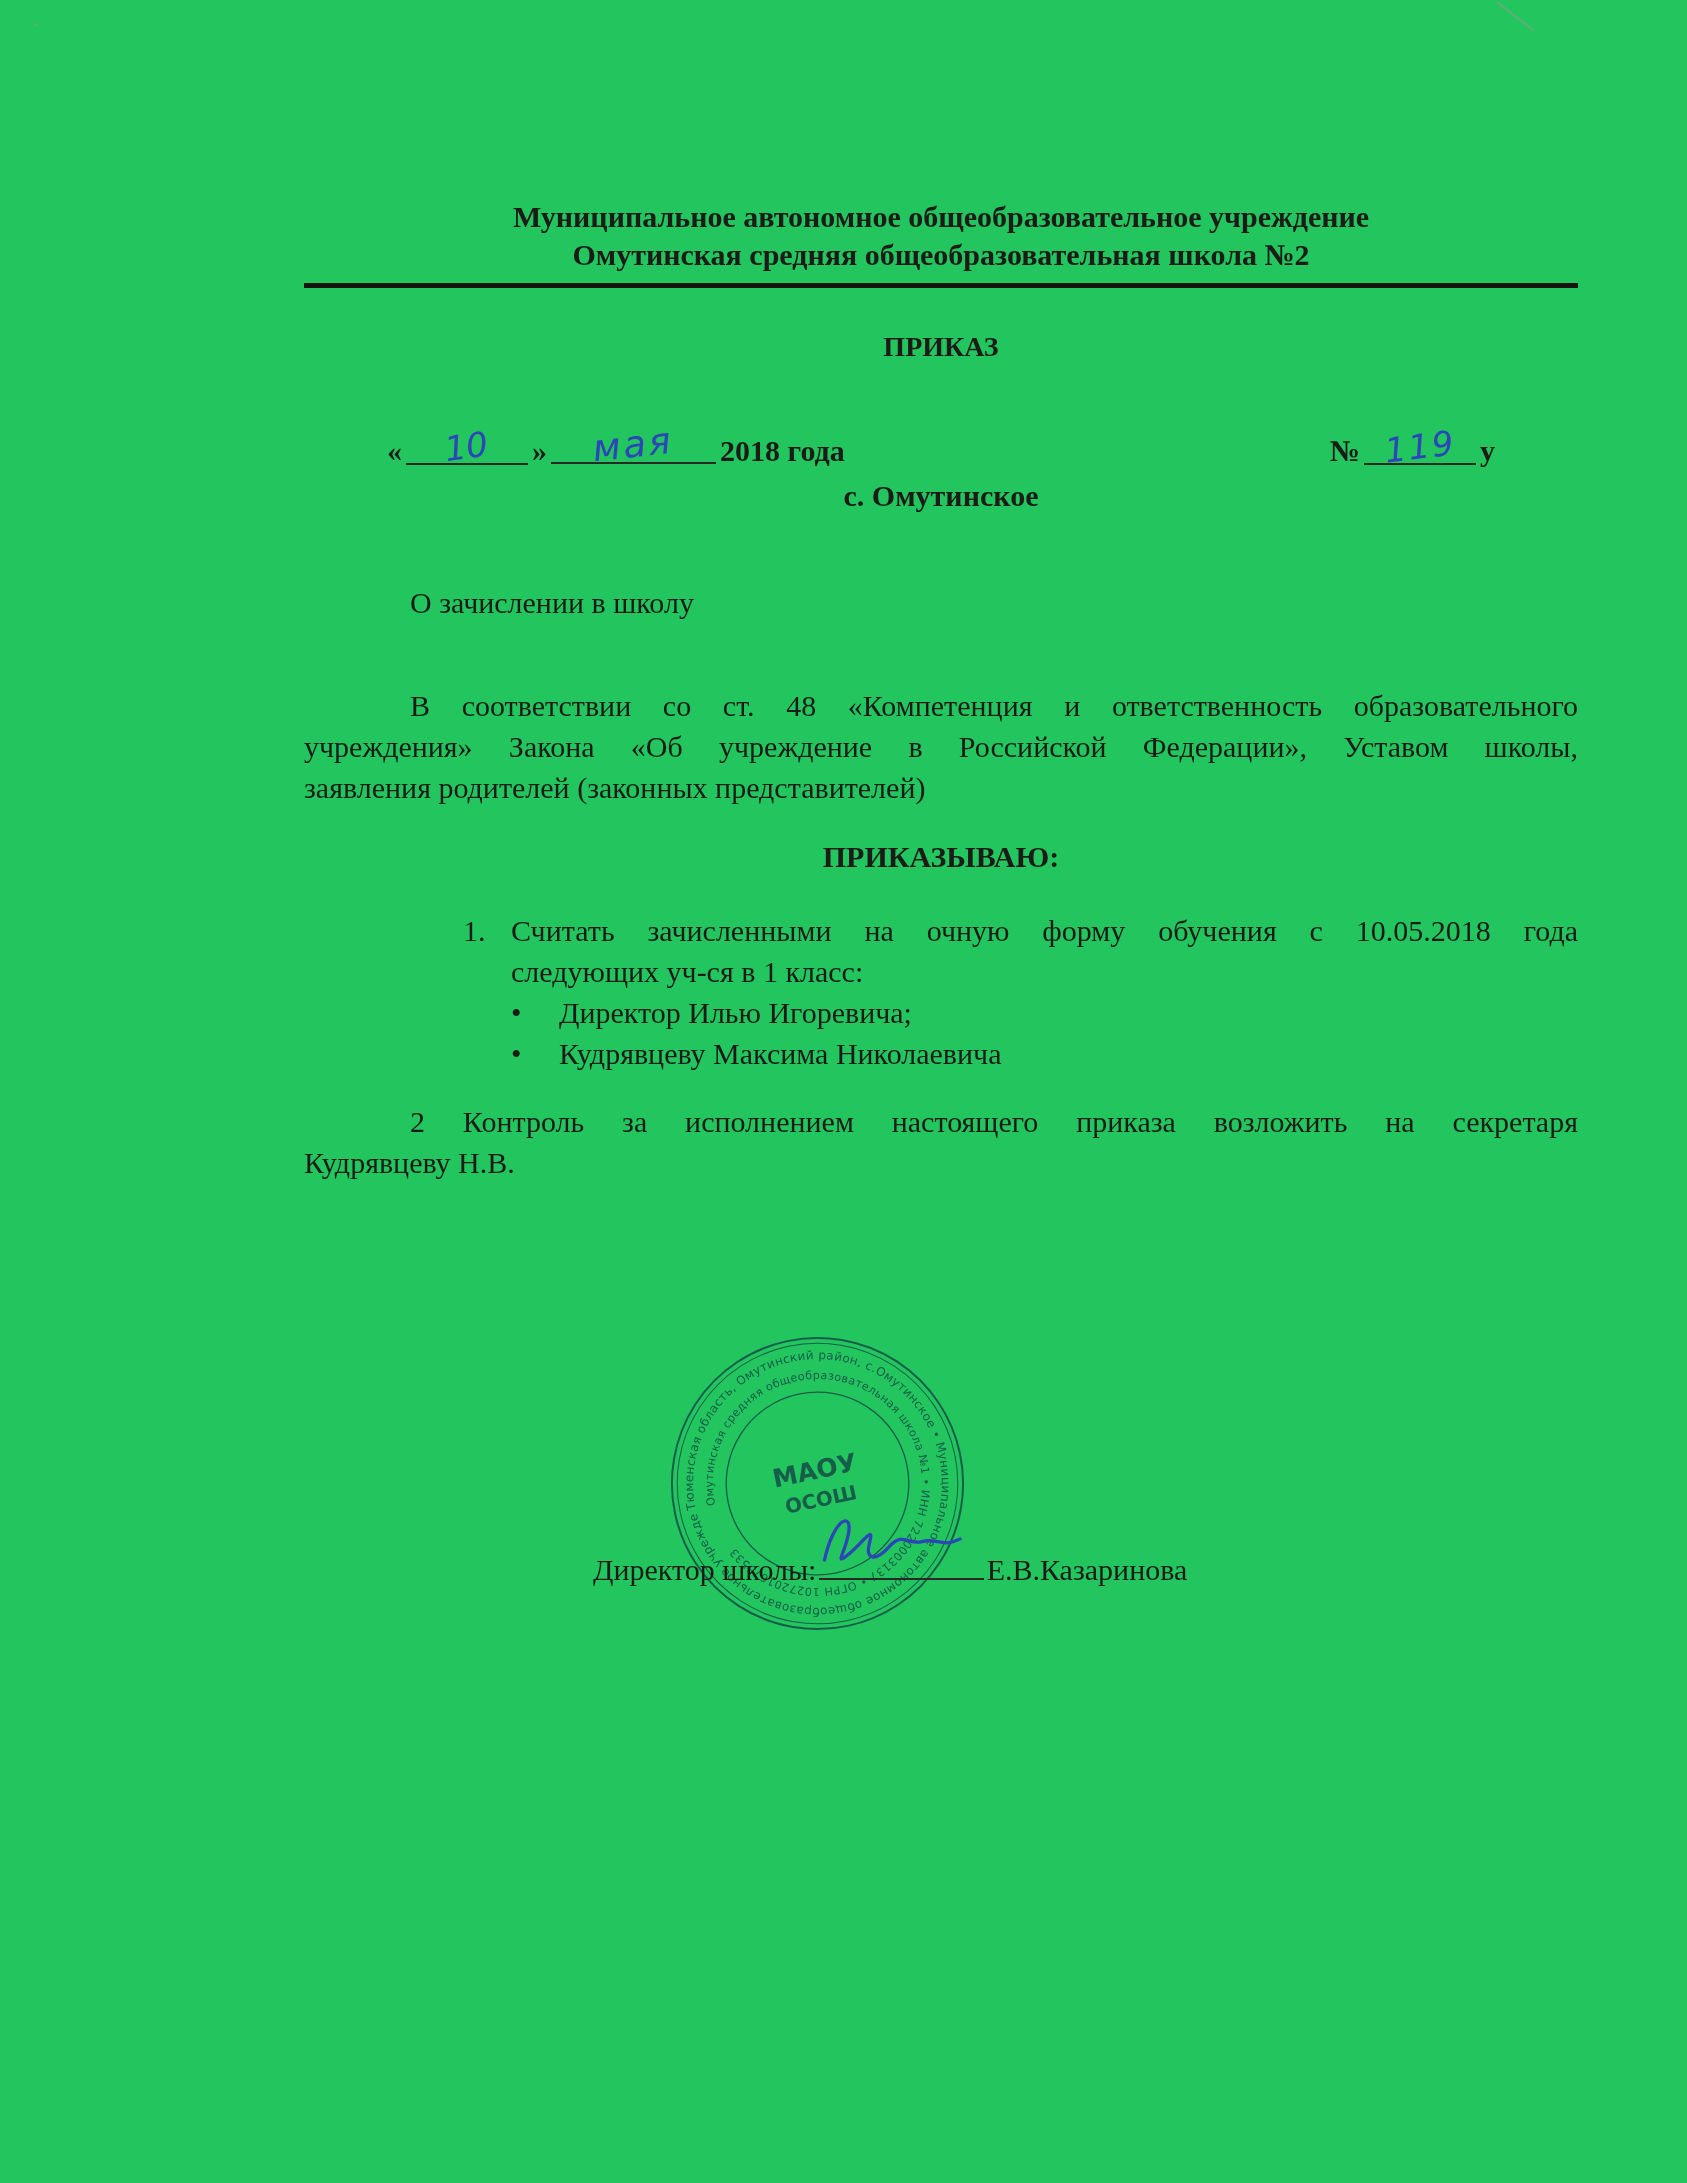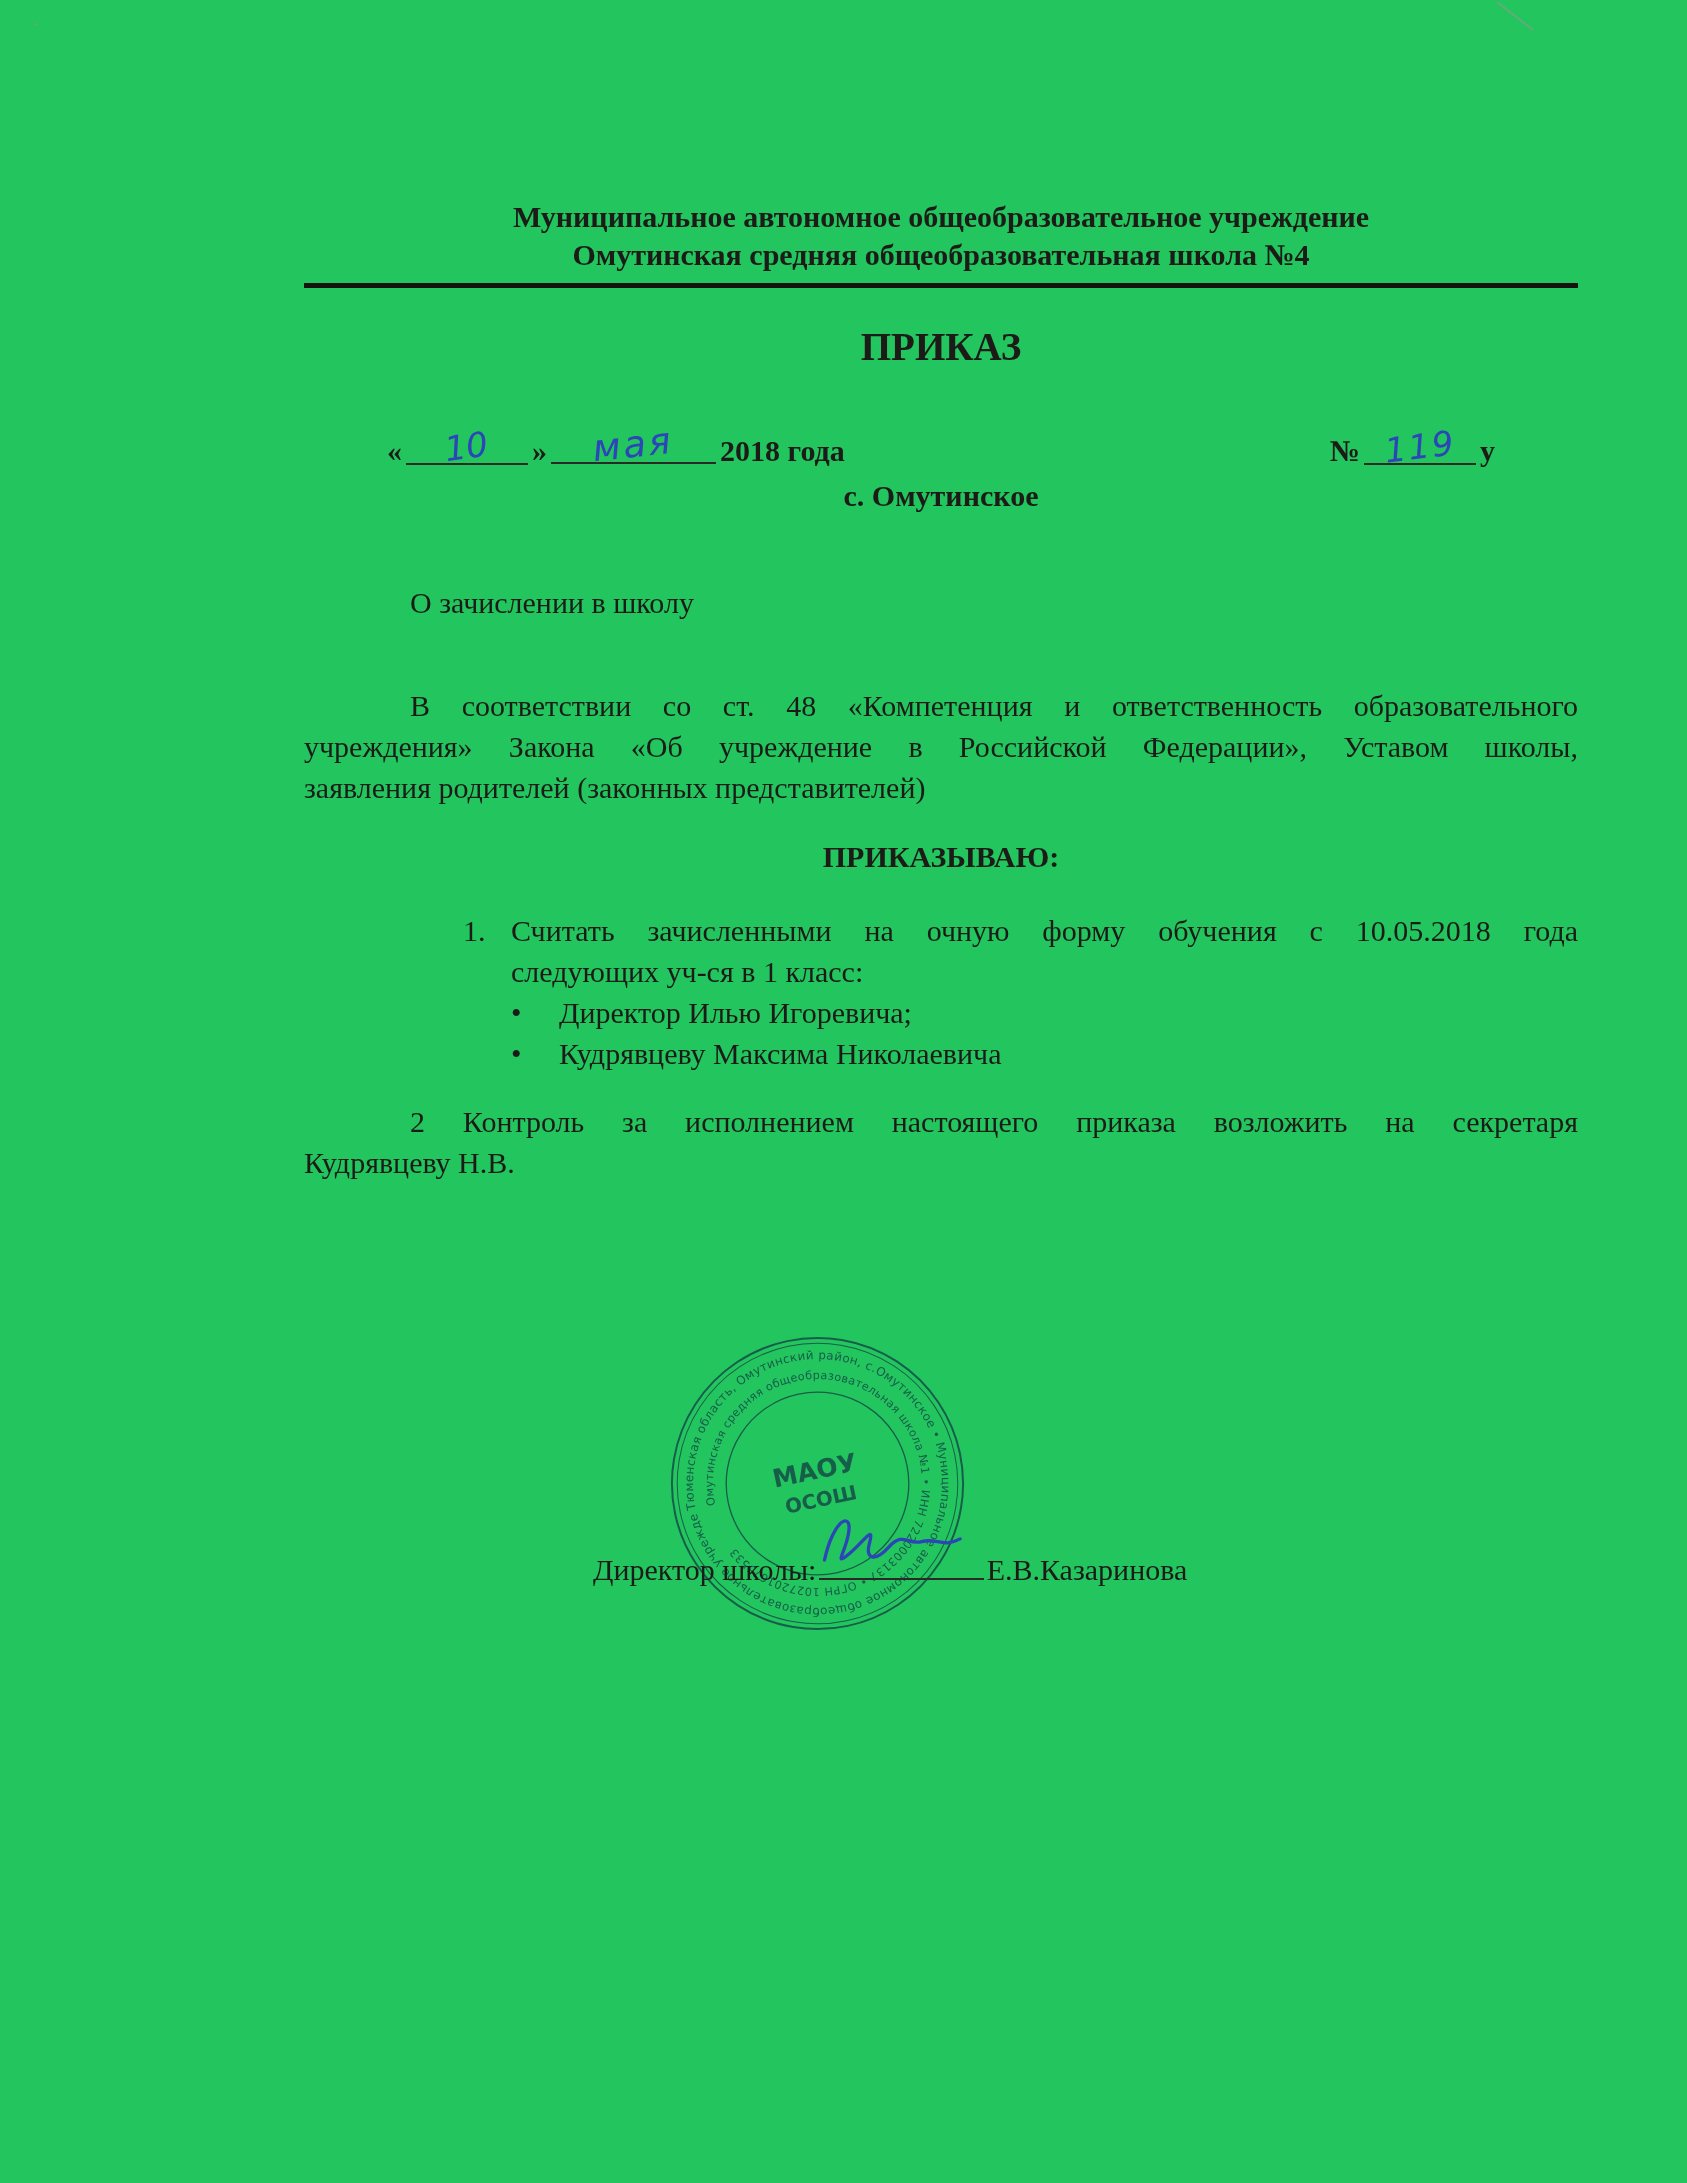--- a/index.html
+++ b/index.html
@@ -12,21 +12,21 @@
     color:#1c1b18;
     font-size:30px;
     line-height:41px;
     overflow:hidden;
   }
   .content { margin-left:304px; margin-right:109px; padding-top:198px; }
 
   .org-header { text-align:center; font-weight:bold; line-height:38px; }
   .header-rule { border-bottom:5.3px solid #14130f; margin-top:9.3px; }
 
-  .doc-title { text-align:center; font-weight:bold; font-size:39px; margin-top:38px; }
+  .doc-title { text-align:center; font-weight:bold; font-size:28px; margin-top:38px; }
 
   .date-row {
     display:flex; justify-content:space-between; align-items:baseline;
     font-weight:bold; margin-top:61px; padding-left:83px; padding-right:83px;
   }
   .blank {
     display:inline-block; border-bottom:2px solid #2a2925;
     text-align:center; height:34px; vertical-align:baseline;
     margin:0 4px; position:relative;
   }
@@ -85,21 +85,21 @@
 
 <div class="page">
 
   <div class="scan-artifact artifact-tr"></div>
   <div class="scan-artifact artifact-tl"></div>
 
   <div class="content">
 
     <div class="org-header">
       <div>Муниципальное автономное общеобразовательное учреждение</div>
-      <div>Омутинская средняя общеобразовательная школа №4</div>
+      <div>Омутинская средняя общеобразовательная школа №2</div>
     </div>
     <div class="header-rule"></div>
 
     <div class="doc-title">ПРИКАЗ</div>
 
     <div class="date-row">
       <div class="date-left">
         <span>«</span><span class="blank day-blank"><span class="hand hand-day">10</span></span><span>»</span><span class="blank month-blank"><span class="hand hand-month">мая</span></span><span>2018 года</span>
       </div>
       <div class="num-right">

